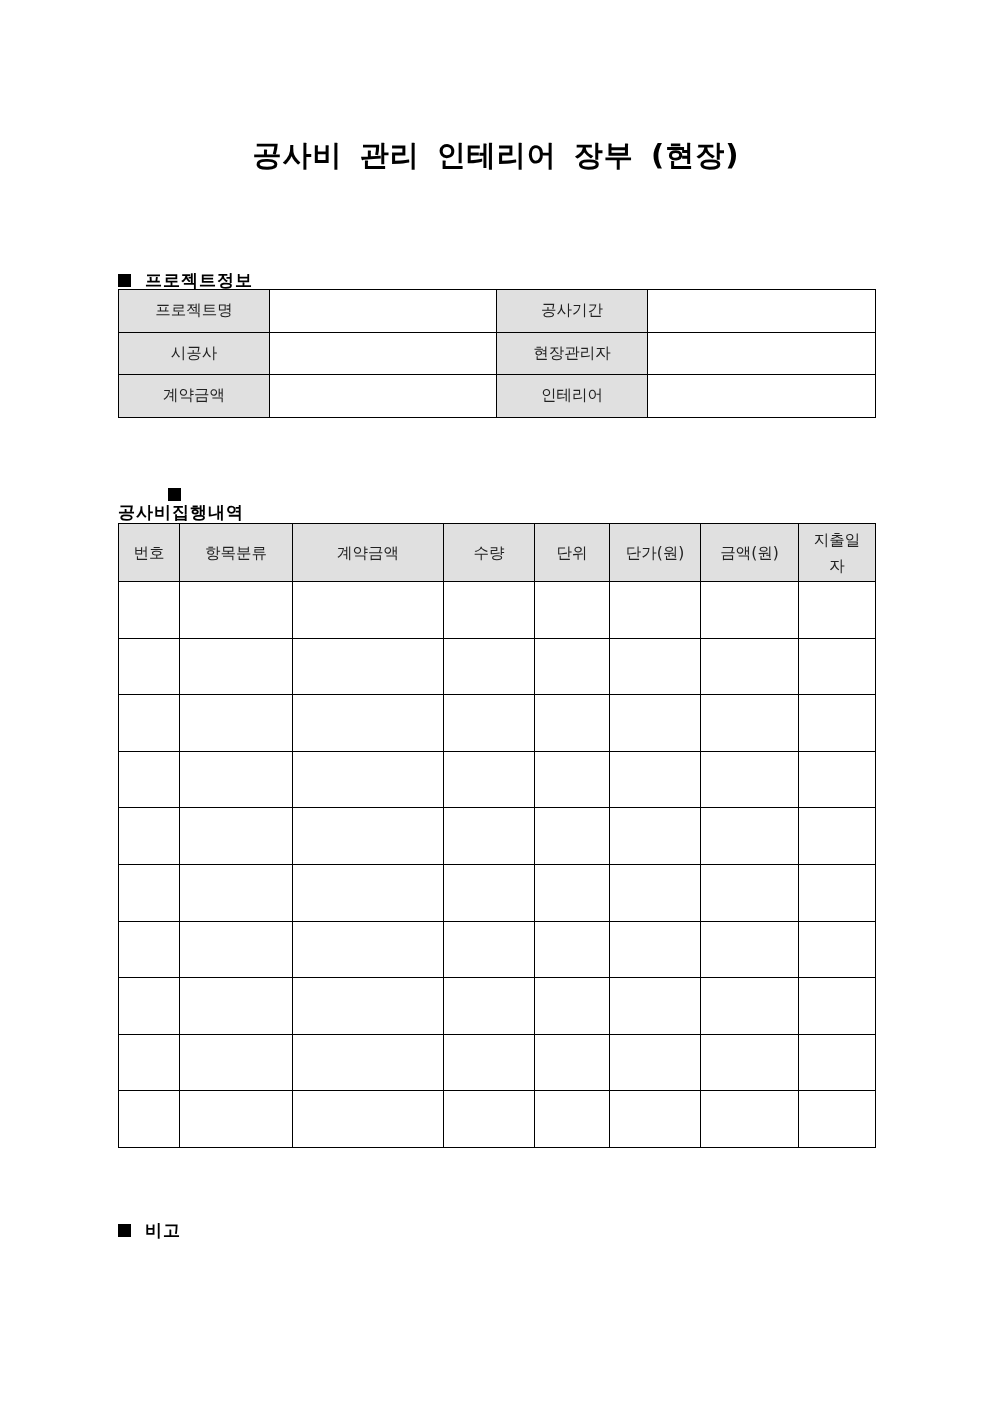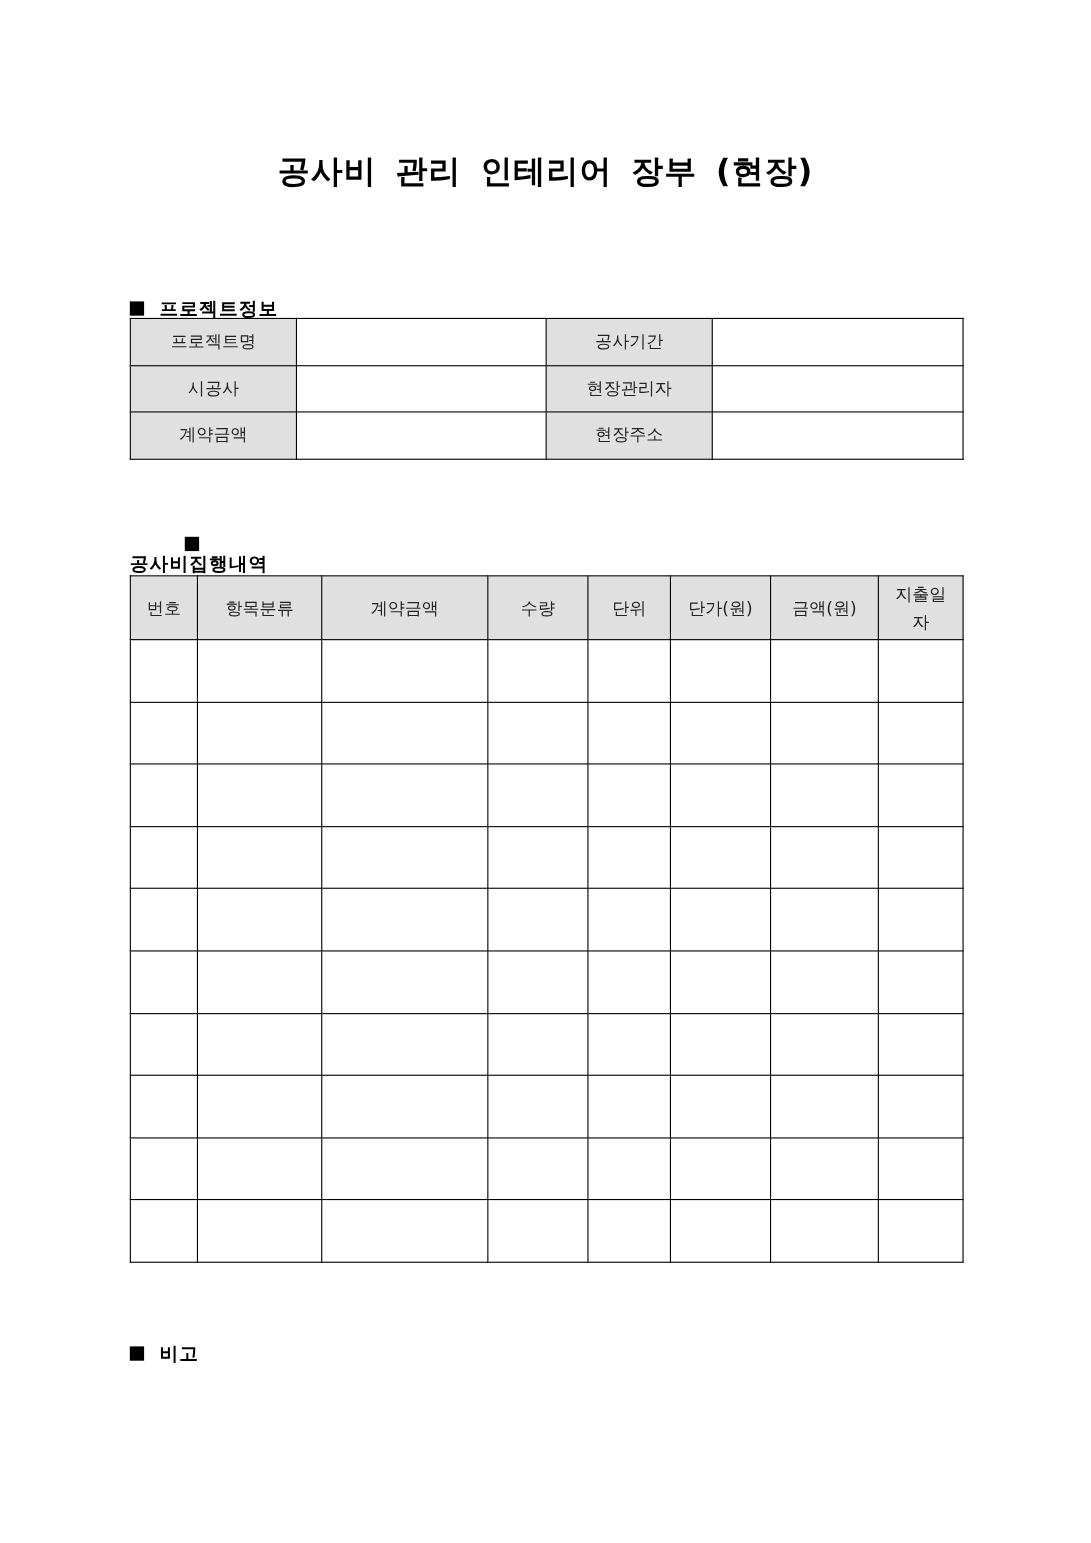--- a/index.html
+++ b/index.html
@@ -113,21 +113,21 @@
     </tr>
     <tr>
       <td class="label-cell">시공사</td>
       <td></td>
       <td class="label-cell">현장관리자</td>
       <td></td>
     </tr>
     <tr>
       <td class="label-cell">계약금액</td>
       <td></td>
-      <td class="label-cell">현장주소</td>
+      <td class="label-cell">인테리어</td>
       <td></td>
     </tr>
   </tbody>
 </table>
 
 <div class="section-heading" style="top:488px;flex-direction:column;">
   <span class="square"></span>
   <span>공사비집행내역</span>
 </div>
 

